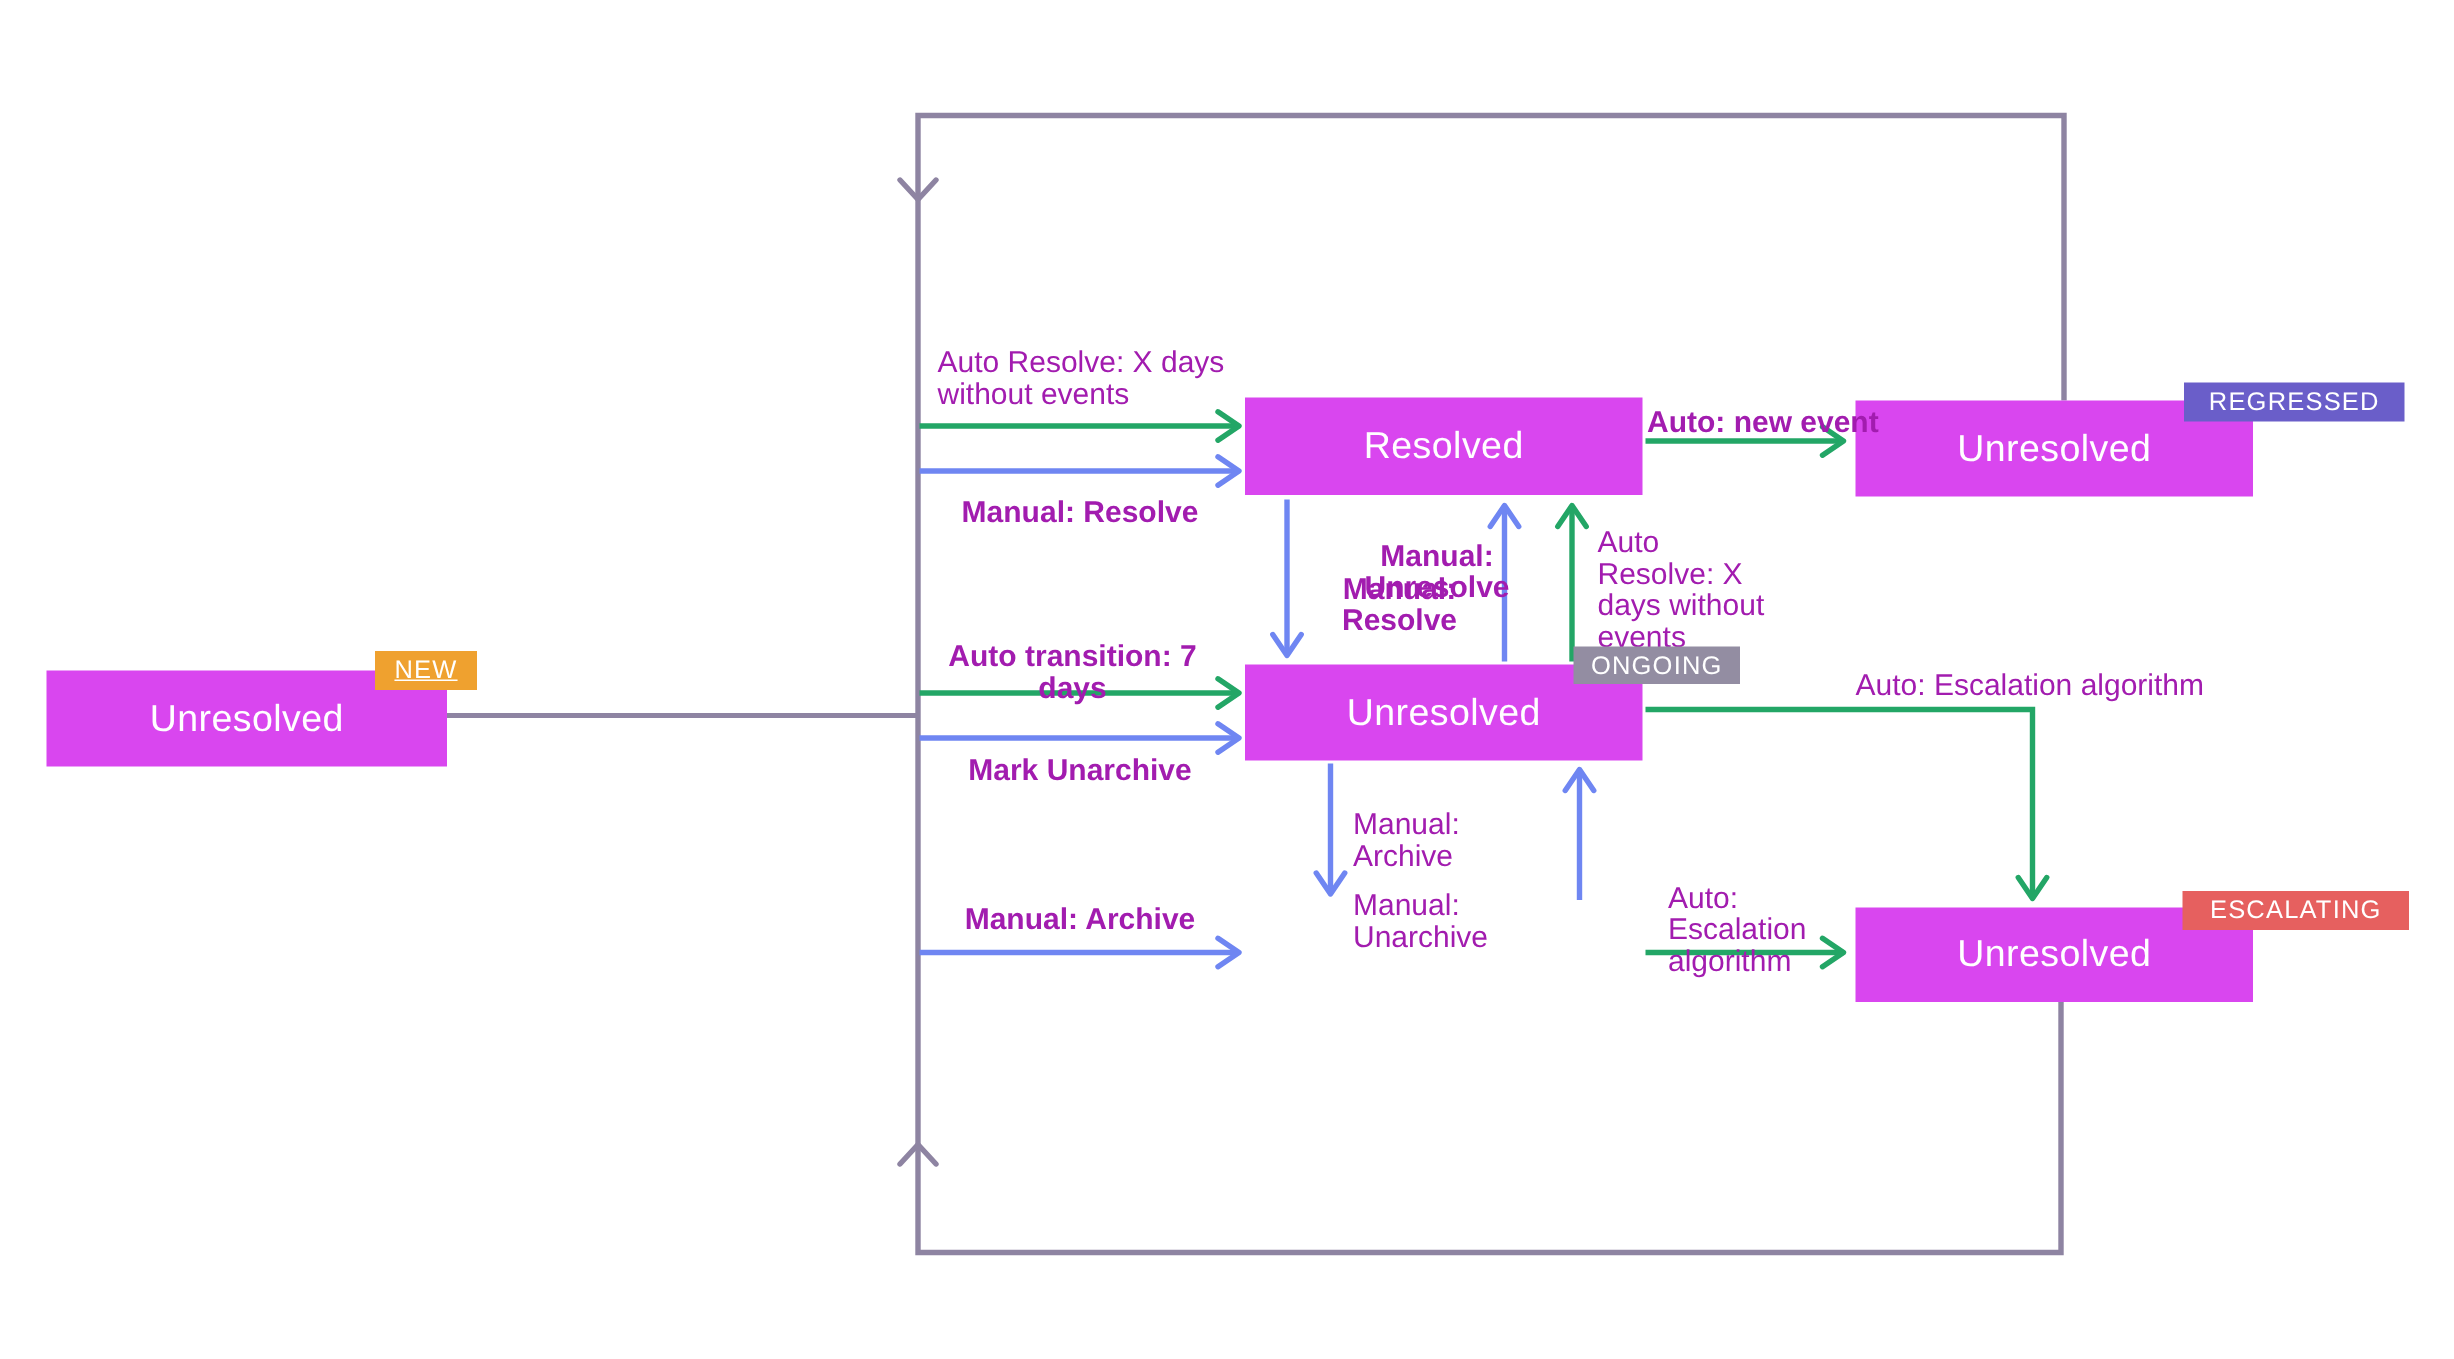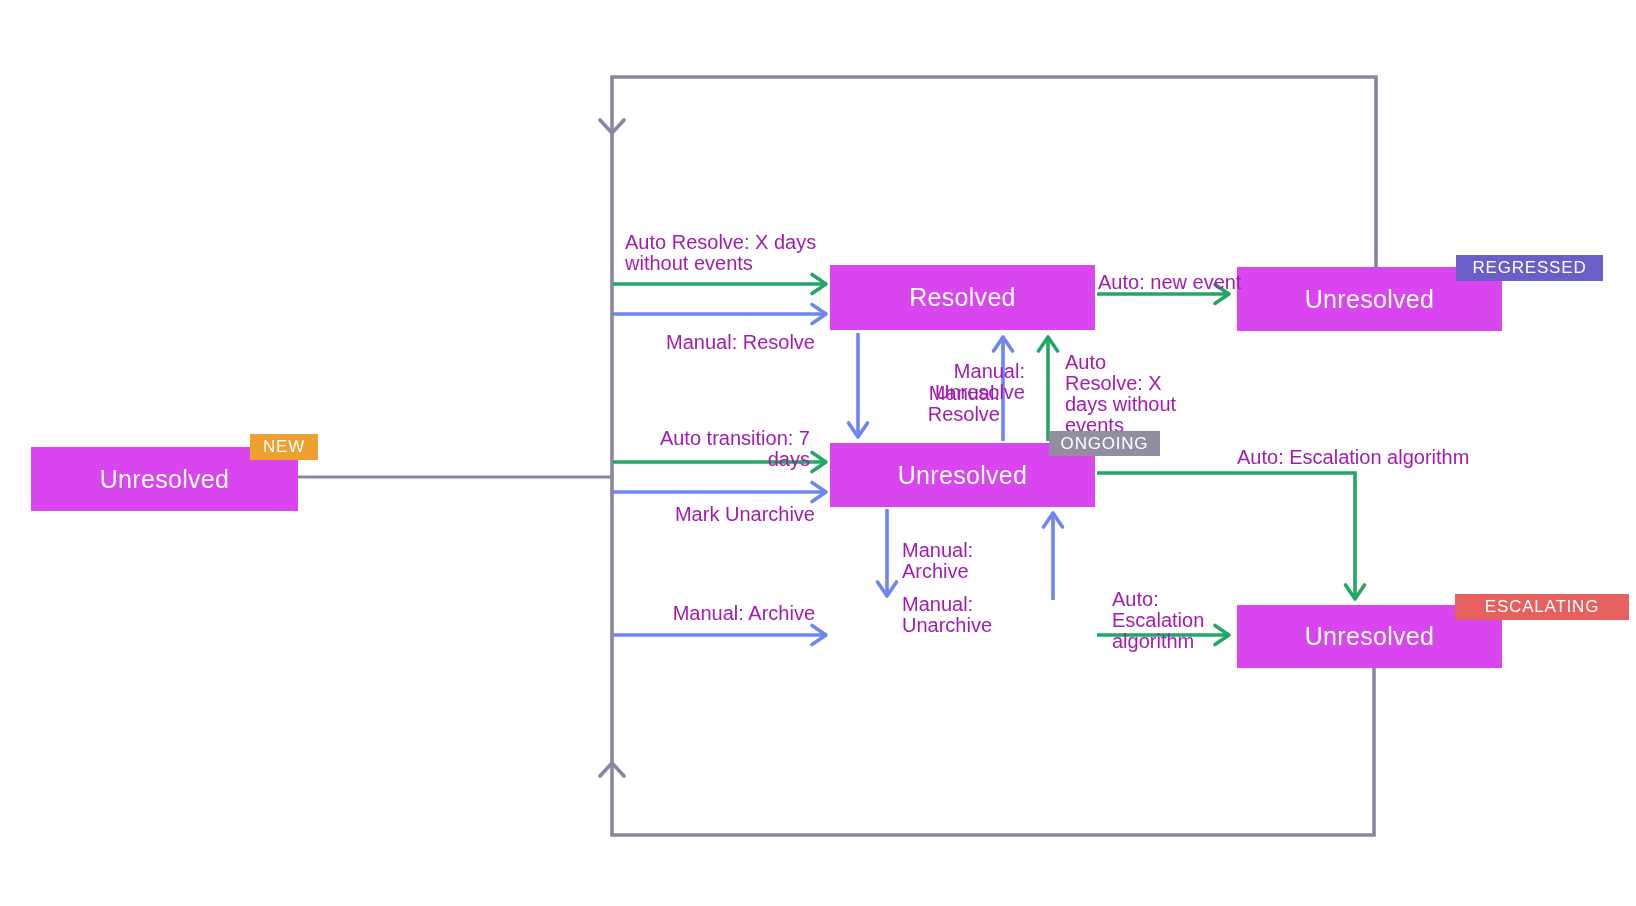--- a/index.html
+++ b/index.html
@@ -18,32 +18,32 @@
     display:flex;align-items:center;justify-content:center;
     font-size:25px;font-weight:500;letter-spacing:.3px;
   }
   .badge{
     position:absolute;
     color:#ffffff;
     display:flex;align-items:center;justify-content:center;
     font-size:17px;font-weight:500;letter-spacing:.8px;
     z-index:3;
   }
-  .badge-new{background:#efa12f;}
+  .badge-new{background:#efa12f;text-decoration:underline;}
   .badge-ongoing{background:#938da2;text-align:center;}
   .badge-regressed{background:#6a5ec9;}
   .badge-escalating{background:#e6605f;}
   .lbl{
     position:absolute;
     color:#a21caf;
     font-size:20px;font-weight:500;
     line-height:21px;
     z-index:2;
   }
-  .lbl.center{text-align:right;}
+  .lbl.center{text-align:center;font-weight:bold;}
   .lbl.nowrap{white-space:nowrap;}
 </style>
 </head>
 <body>
 
 <div class="canvas">
 
   <svg class="wires" viewBox="0 0 1636 906">
     <defs>
       <marker id="m-green" markerUnits="userSpaceOnUse" markerWidth="34" markerHeight="34" refX="1" refY="0" orient="auto" overflow="visible">
@@ -99,21 +99,21 @@
   <div class="node" style="left:1237px;top:267px;width:265px;height:64px;">
     <span>Unresolved</span>
   </div>
   <div class="badge badge-regressed" style="left:1456px;top:255px;width:147px;height:26px;">
     <span>REGRESSED</span>
   </div>
 
   <div class="node" style="left:1237px;top:605px;width:265px;height:63px;">
     <span>Unresolved</span>
   </div>
-  <div class="badge badge-escalating" style="left:1455px;top:594px;width:174px;height:26px;">
+  <div class="badge badge-escalating" style="left:1455px;top:594px;width:151px;height:26px;">
     <span>ESCALATING</span>
   </div>
 
   <div class="lbl" style="left:625px;top:232px;width:195px;">Auto Resolve: X days without events</div>
 
   <div class="lbl center" style="left:625px;top:332px;width:190px;">Manual: Resolve</div>
 
   <div class="lbl center" style="left:620px;top:428px;width:190px;">Auto transition: 7 days</div>
 
   <div class="lbl center" style="left:625px;top:504px;width:190px;">Mark Unarchive</div>

